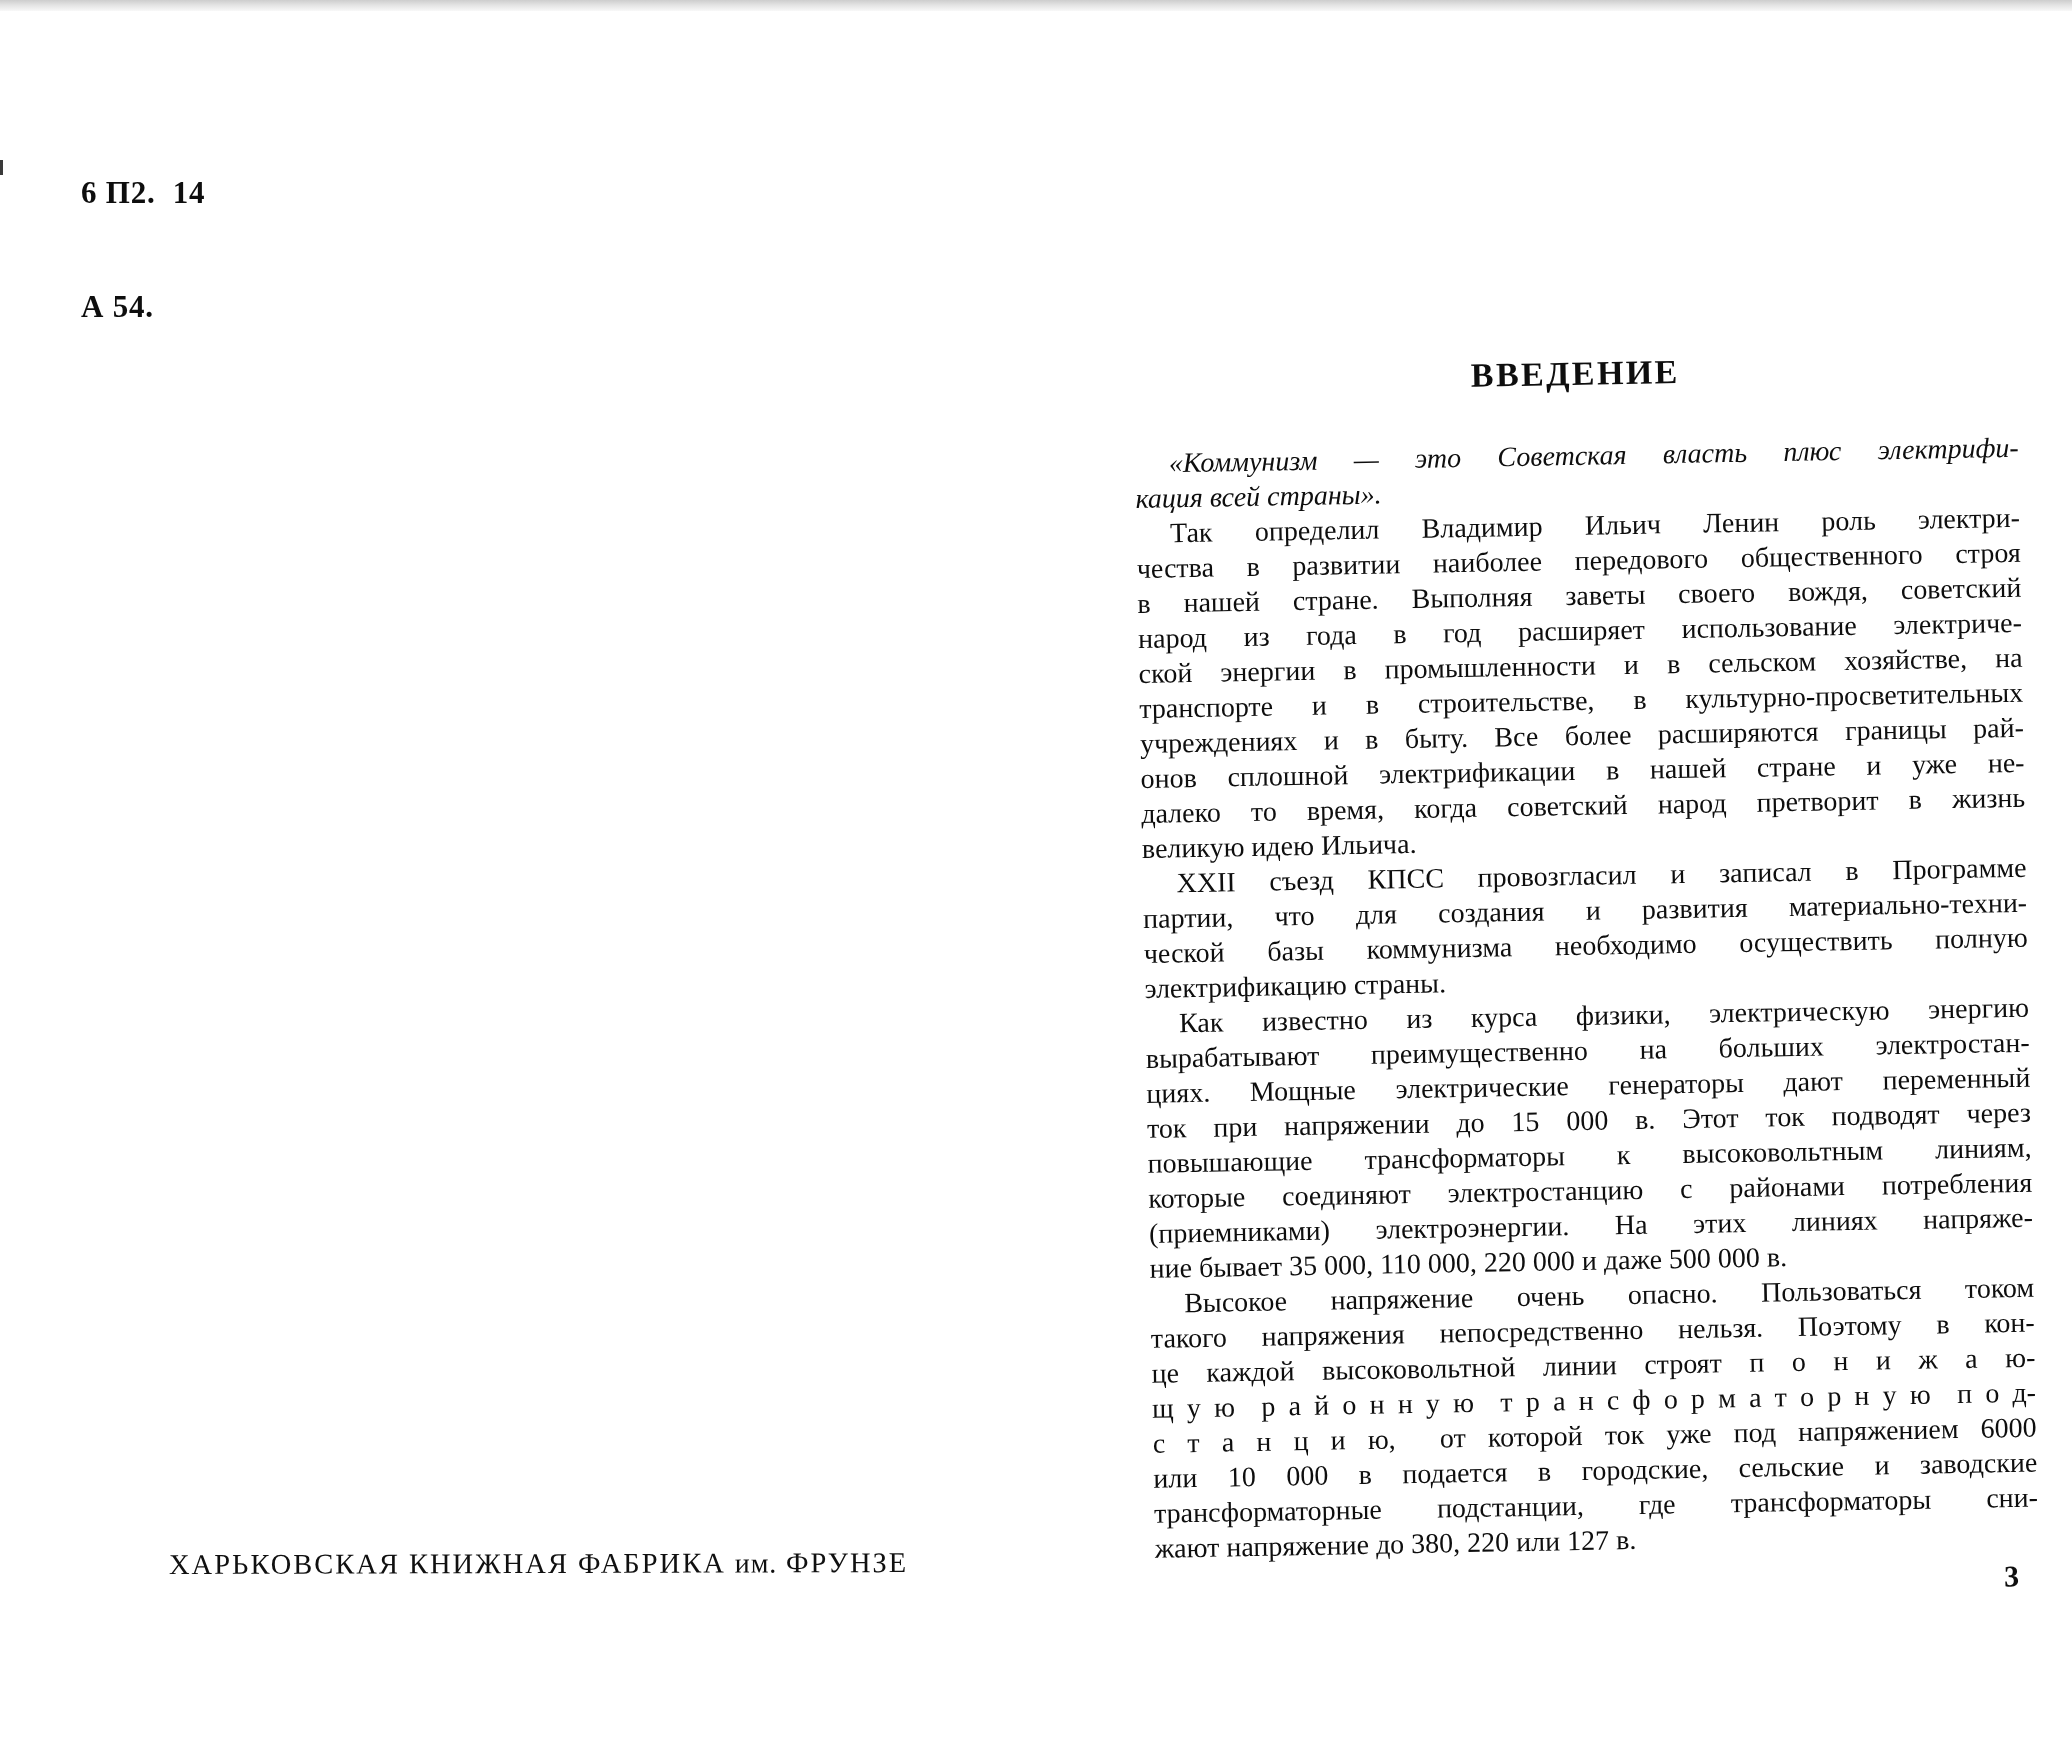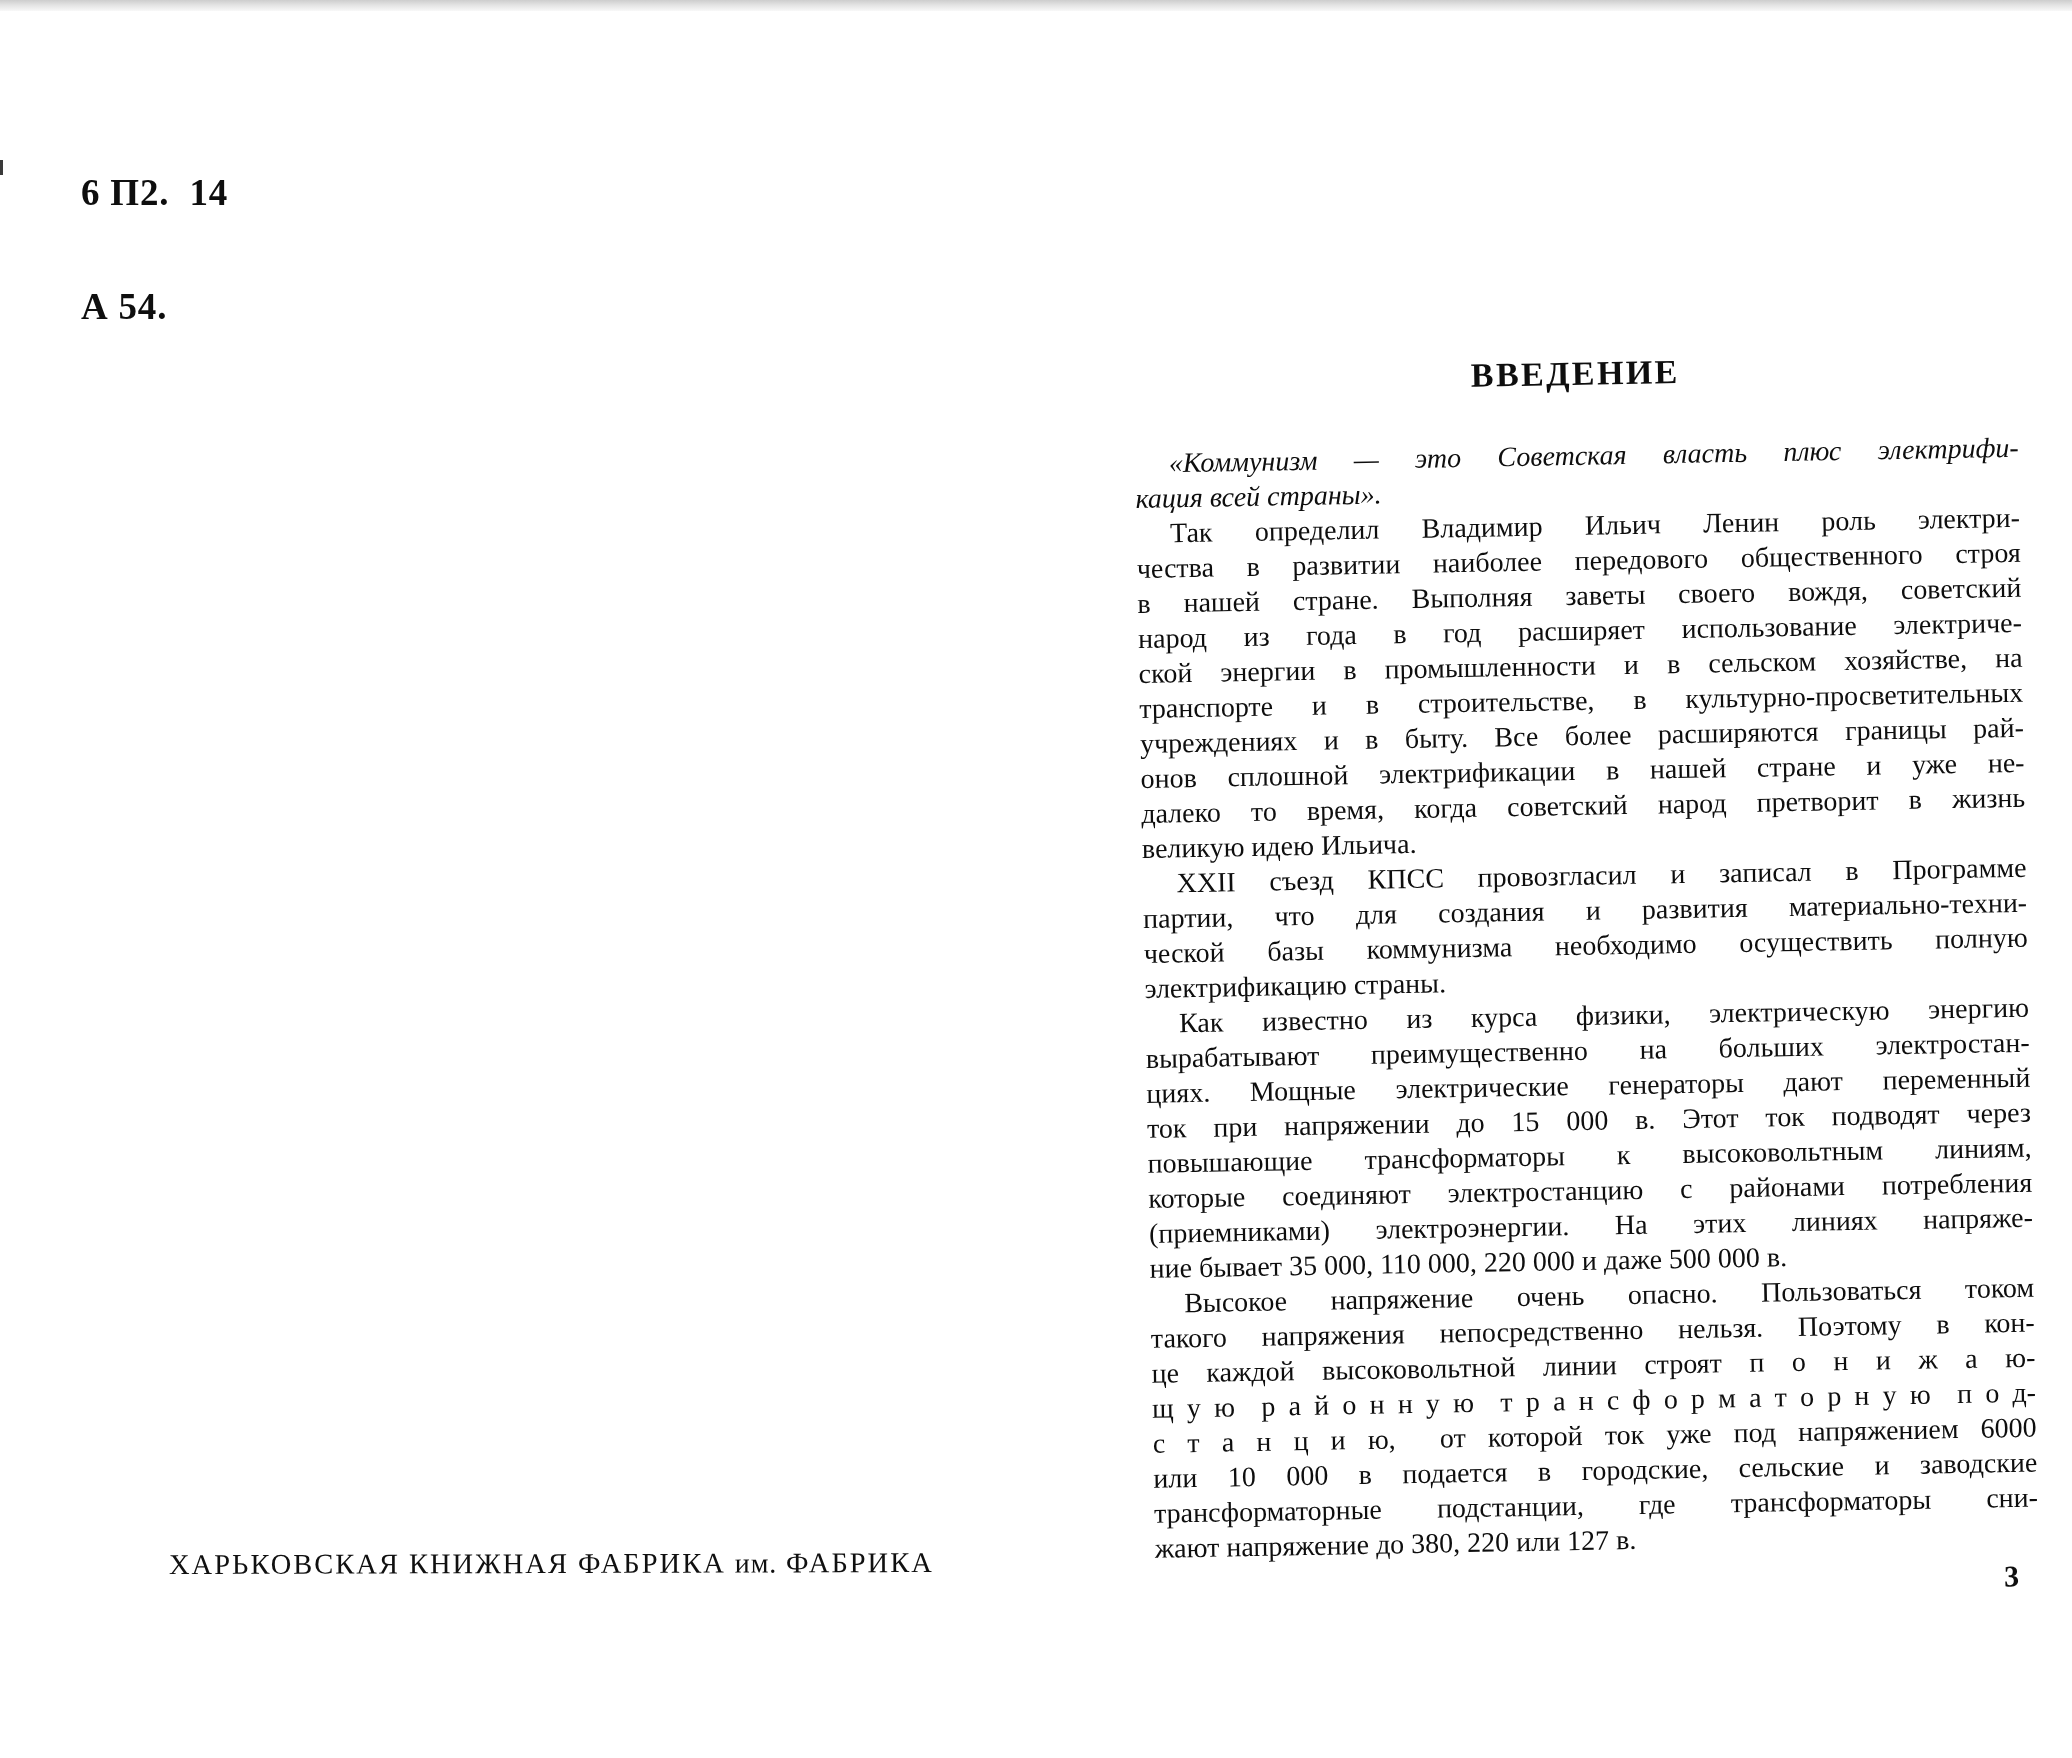--- a/index.html
+++ b/index.html
@@ -8,21 +8,21 @@
     background:#ffffff;color:#0e0e0e;
     font-family:"Liberation Serif","DejaVu Serif",serif;
   }
   
   .top-band{position:absolute;top:0;left:0;width:2072px;height:11.4px;
     background:linear-gradient(180deg,#cdcdcd 0%,#e3e3e3 45%,#f8f8f8 100%);}
   .left-sliver{position:absolute;left:0;top:160px;width:3.3px;height:14.7px;background:#3a3a3a;}
 
   
   .call-number{position:absolute;left:81px;top:98px;font-weight:700;
-    font-size:37px;line-height:38px;white-space:pre;letter-spacing:0.8px;}
+    font-size:31px;line-height:38px;white-space:pre;letter-spacing:0.8px;}
   .imprint{position:absolute;left:169px;top:1548px;font-size:28.5px;
     letter-spacing:2px;white-space:pre;color:#101010;transform:rotate(-0.15deg);}
   .imprint .abbr{font-size:28px;letter-spacing:0.8px;}
 
   
   .right-col{position:absolute;left:1133px;top:363px;width:884px;
     transform:rotate(-1.05deg);transform-origin:0 0;
     font-size:28px;line-height:35px;}
   .heading{margin:0 0 46px 0;font-size:34px;line-height:37px;font-weight:700;
     letter-spacing:2.4px;text-align:center;}
@@ -40,21 +40,21 @@
 <div>
 
   <div class="top-band"></div>
   <div class="left-sliver"></div>
 
   <div>
     <div class="call-number">
       <div>6 П2.  14</div>
       <div>А 54.</div>
     </div>
-    <div class="imprint"><span>ХАРЬКОВСКАЯ КНИЖНАЯ ФАБРИКА</span> <span class="abbr">им.</span> <span>ФАБРИКА</span></div>
+    <div class="imprint"><span>ХАРЬКОВСКАЯ КНИЖНАЯ ФАБРИКА</span> <span class="abbr">им.</span> <span>ФРУНЗЕ</span></div>
   </div>
 
   <div>
     <div class="right-col">
       <h1 class="heading">ВВЕДЕНИЕ</h1>
 
       <div class="quote">
         <div class="tl ind">«Коммунизм — это Советская власть плюс электрифи-</div>
         <div class="tl end">кация всей страны».</div>
       </div>

